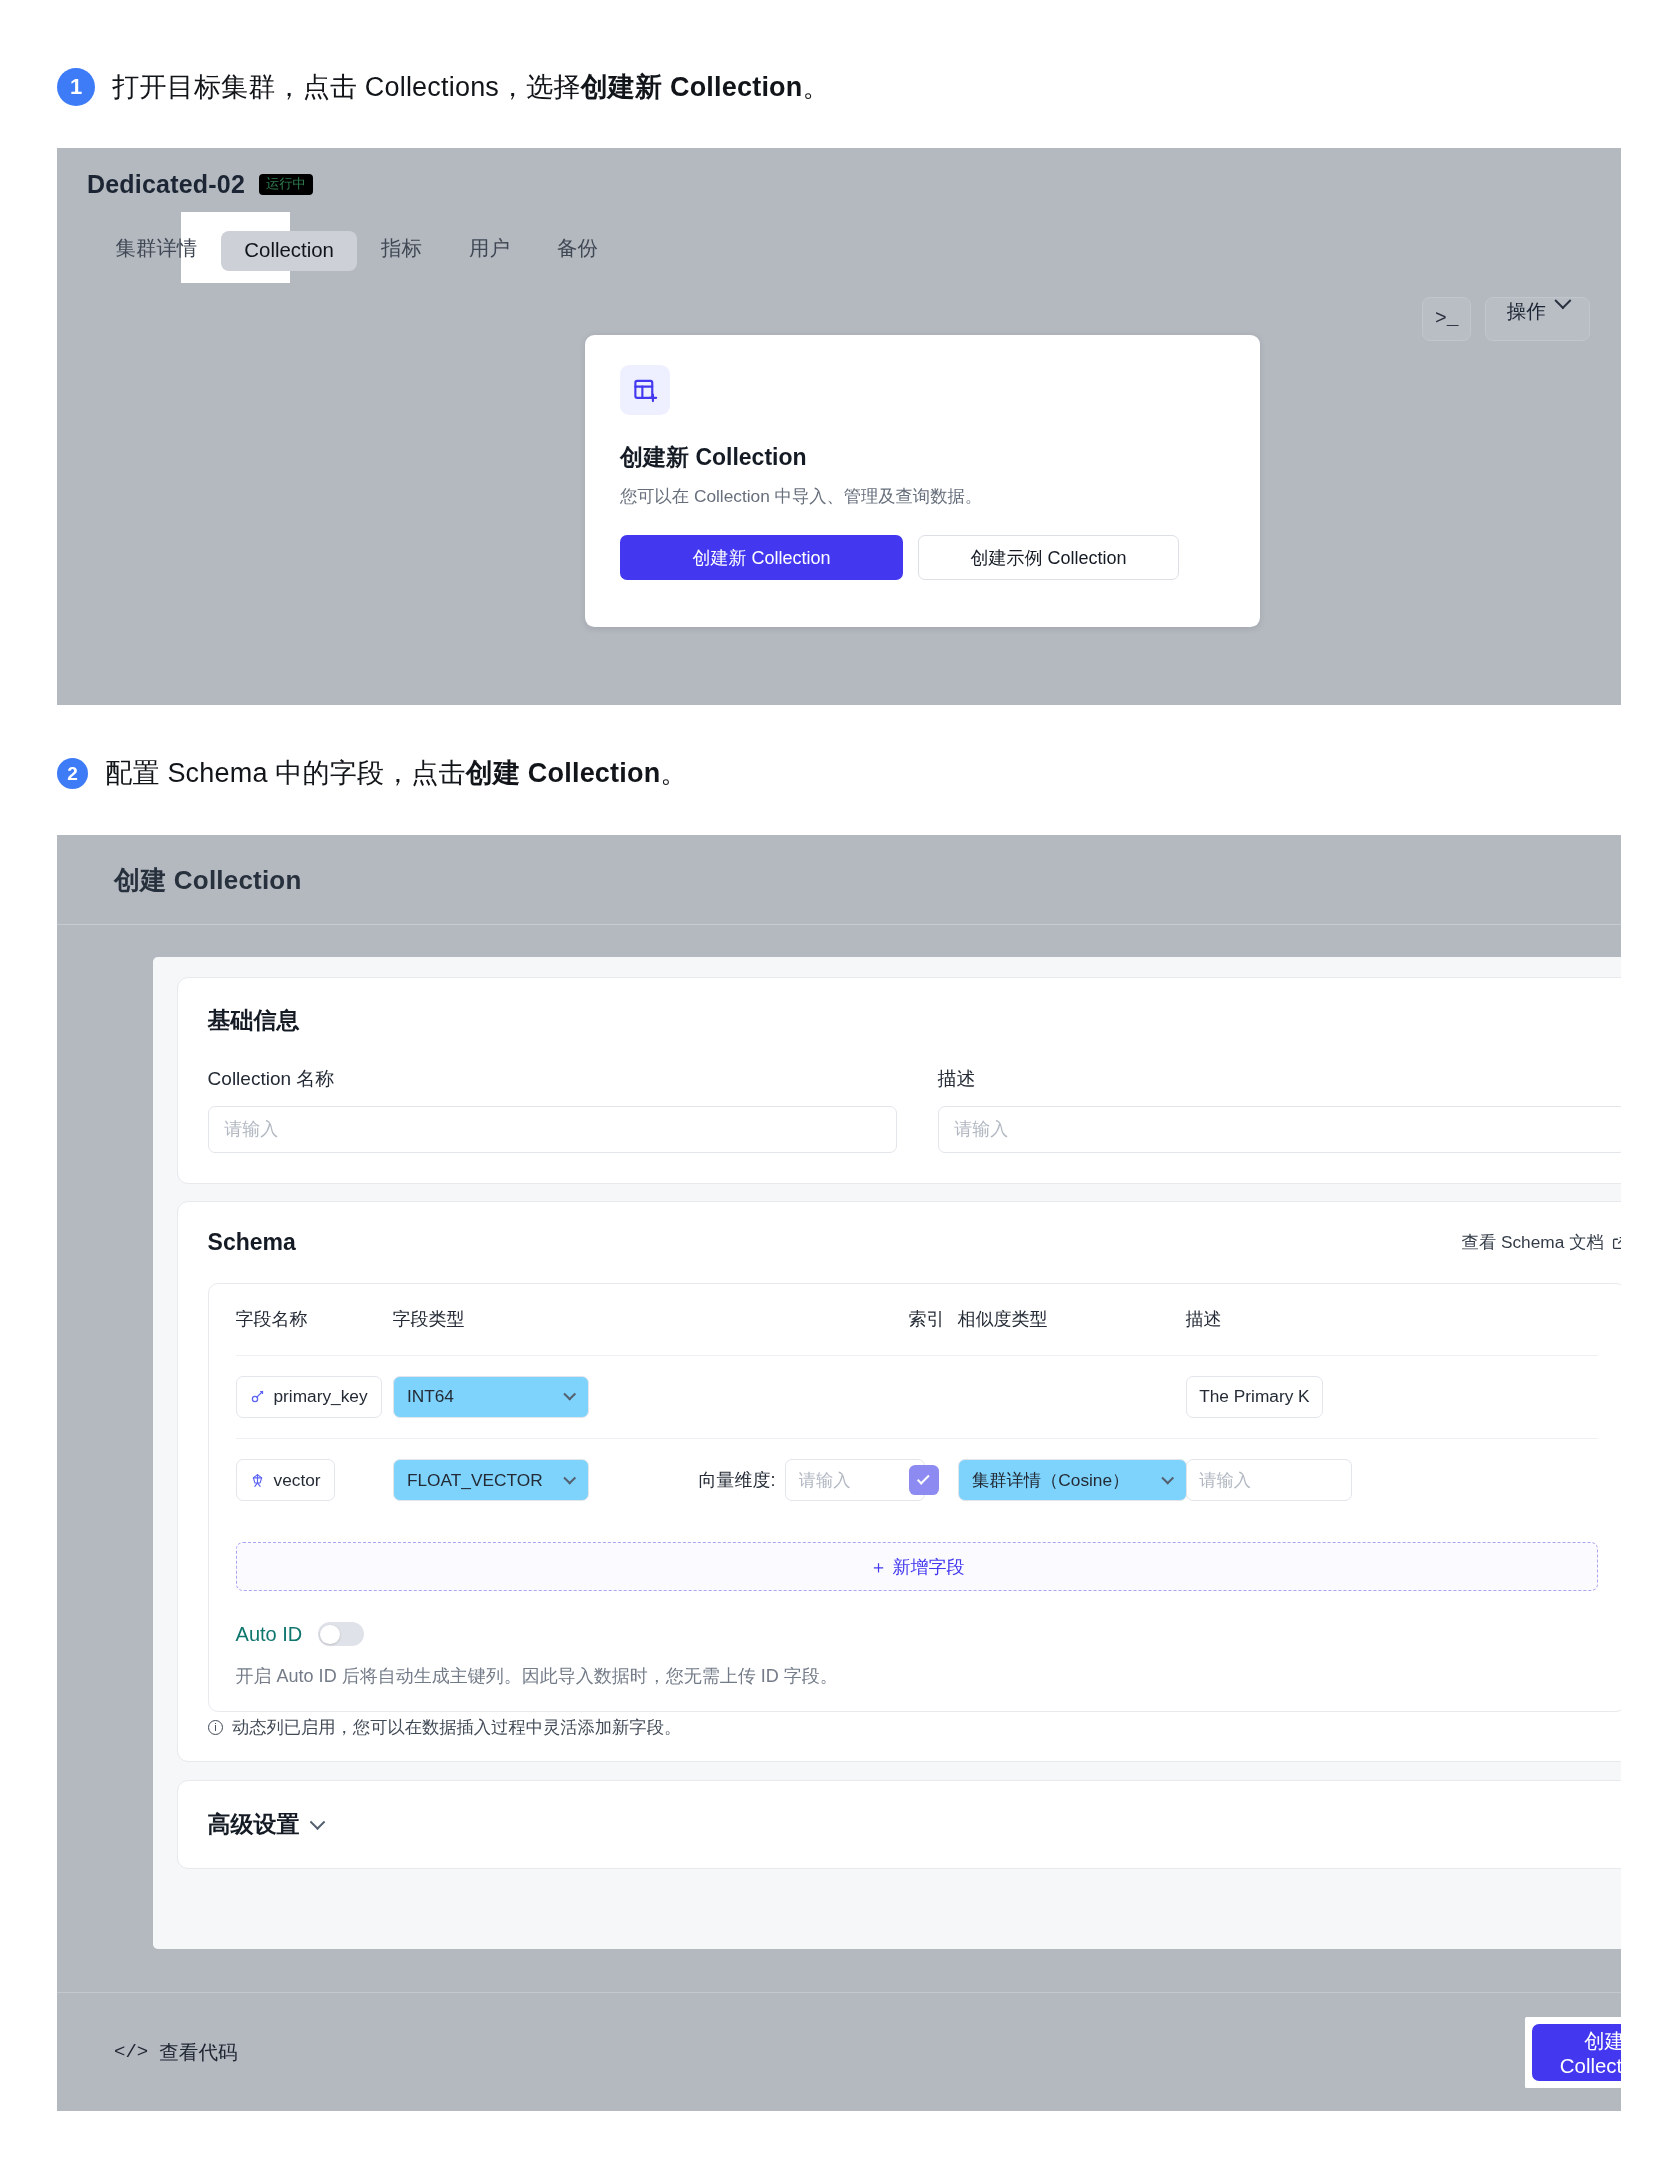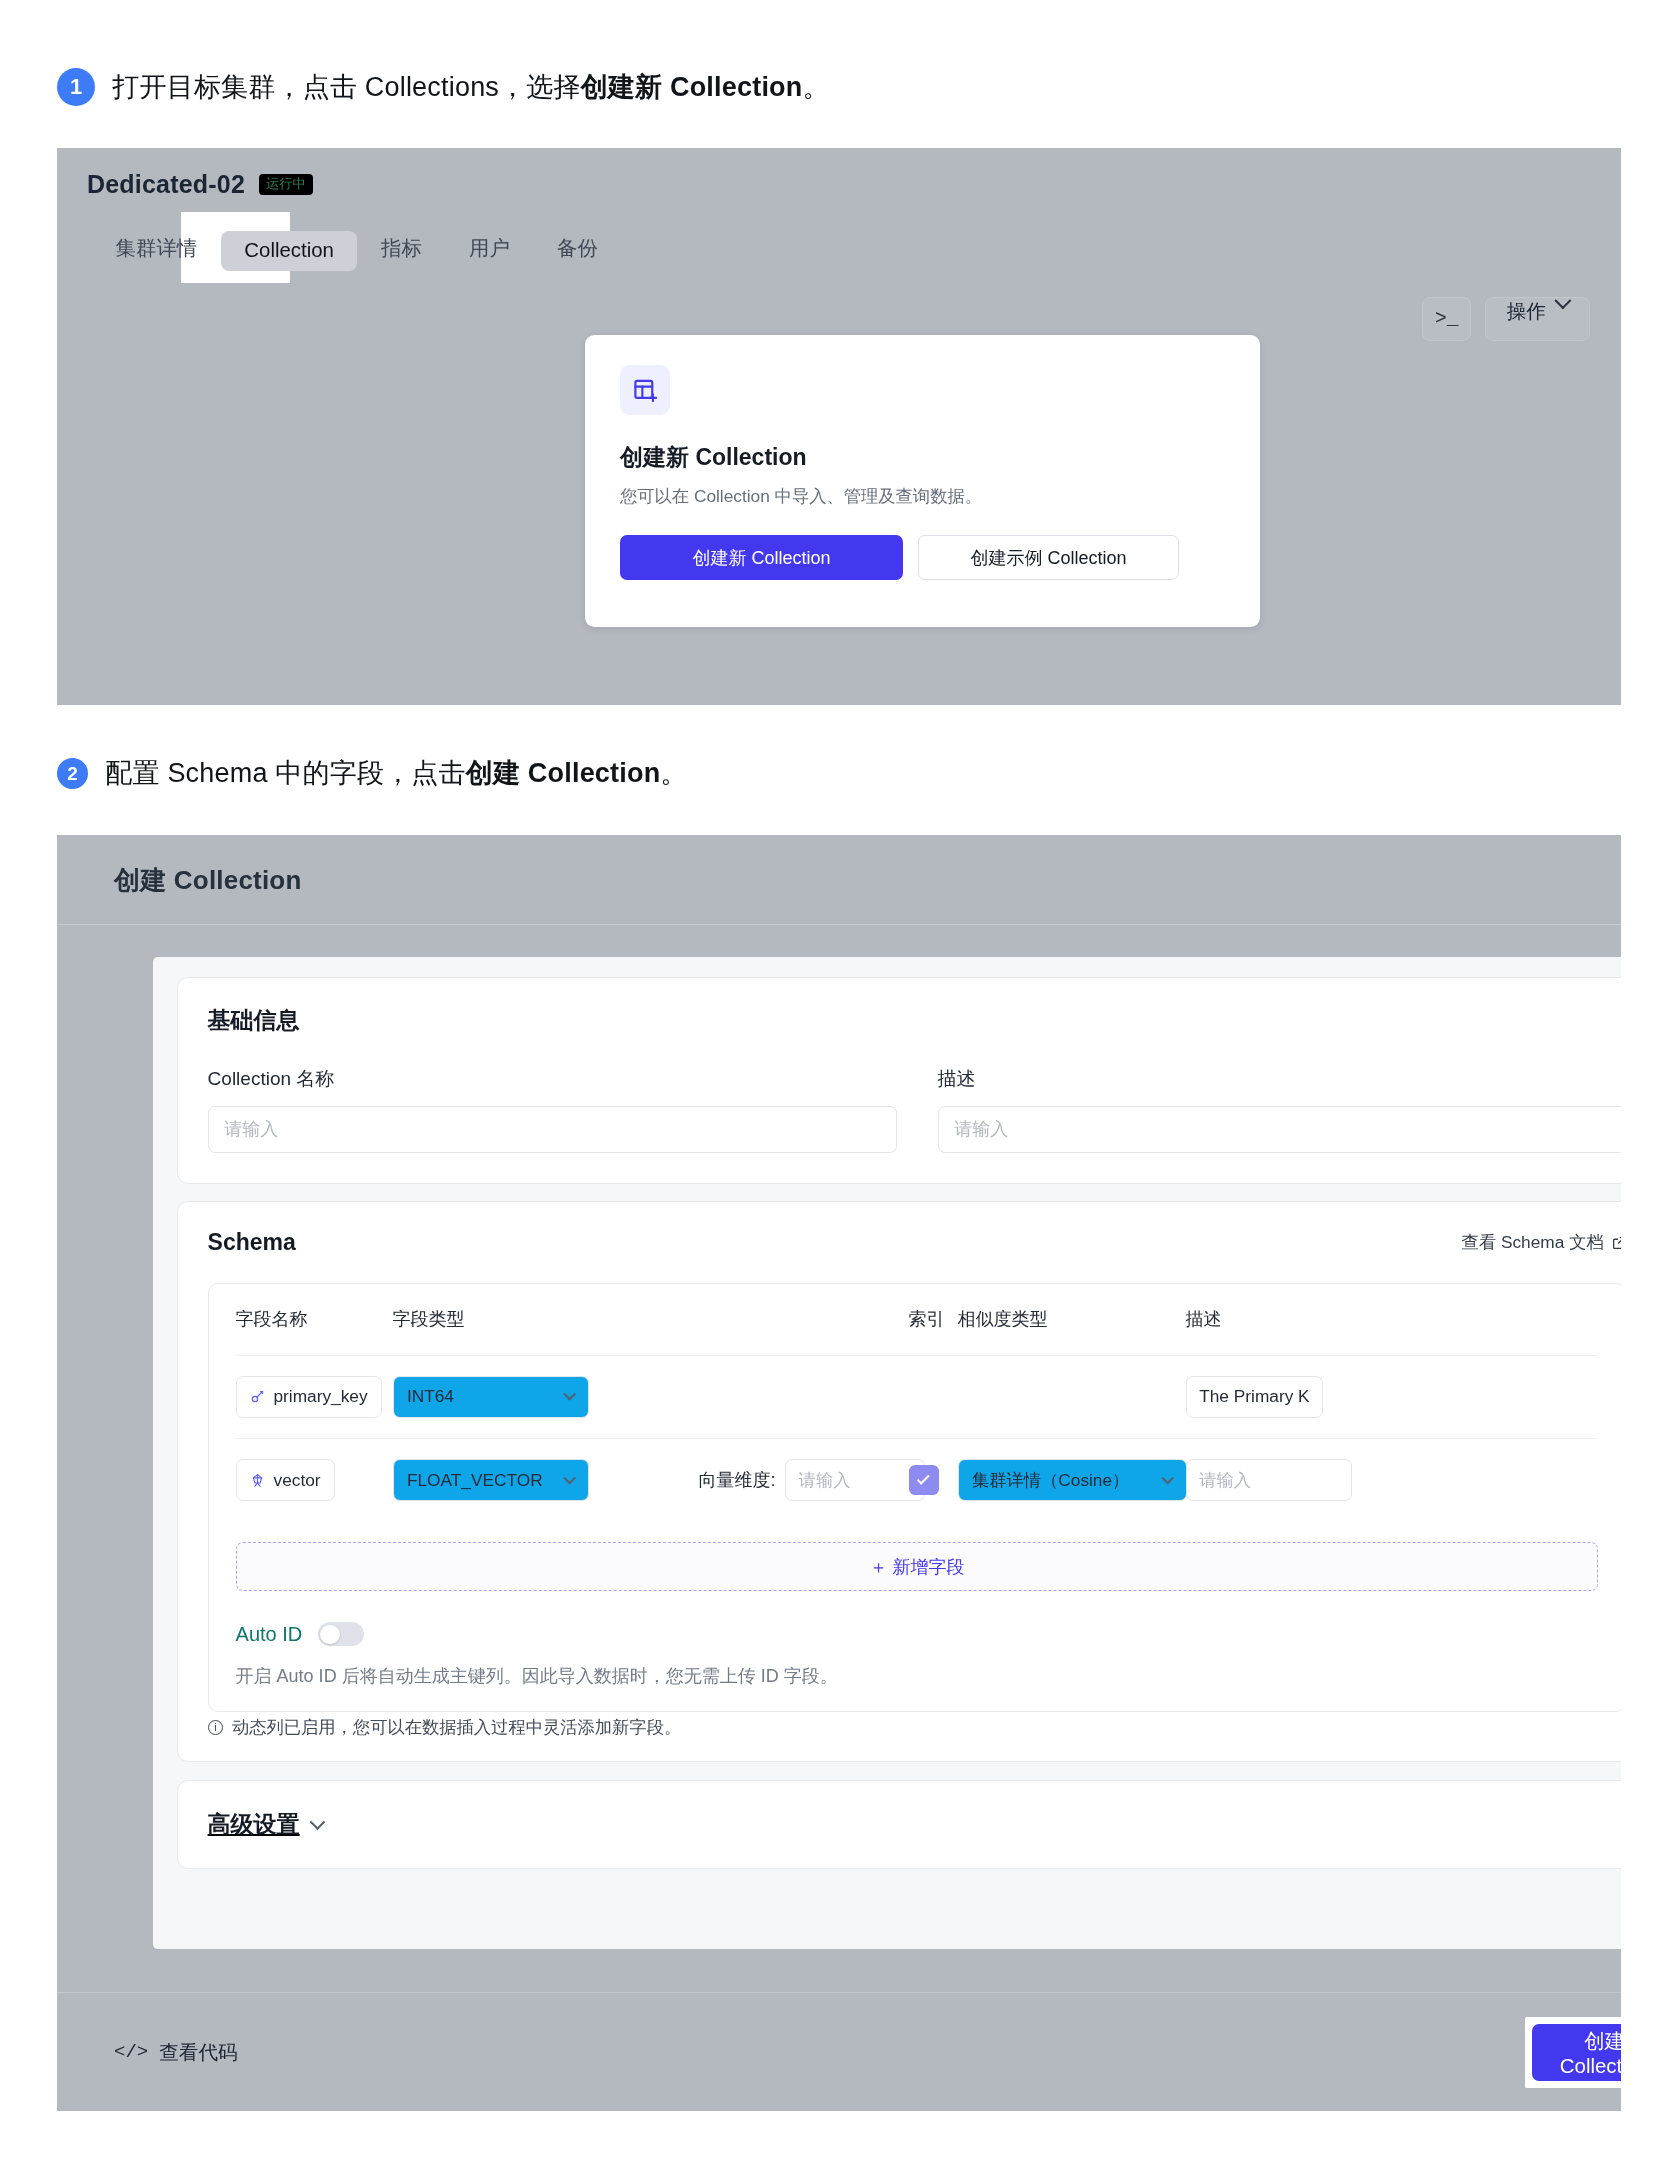--- a/index.html
+++ b/index.html
@@ -318,21 +318,21 @@
     display: inline-flex;
     align-items: center;
     justify-content: space-between;
     height: 42px;
     width: 196px;
     border: 0.8px solid #e2e5ea;
     border-radius: 7px;
     padding: 0 13.3px;
     font-size: 17.3px;
     color: #242b36;
-    background: #0ea5e9;
+    background: #7dd3fc;
     white-space: nowrap;
     font-family: inherit;
   }
   .select.wide { width: 229px; }
   .chev-s {
     width: 9.4px; height: 9.4px;
     border-right: 2px solid #55606f;
     border-bottom: 2px solid #55606f;
     transform: rotate(45deg) translate(-1.6px,-1.6px);
     flex: 0 0 auto;
@@ -666,21 +666,21 @@
             <div class="autoid-desc">开启 Auto ID 后将自动生成主键列。因此导入数据时，您无需上传 ID 字段。</div>
           </div>
         </div>
 
         <div class="dynamic-note">
           <span class="info-ico">i</span>
           <span>动态列已启用，您可以在数据插入过程中灵活添加新字段。</span>
         </div>
       </div>
 
-      <div class="panel" style="margin-bottom:7px;text-decoration:underline;">
+      <div class="panel" style="margin-bottom:7px;">
         <div class="adv-panel">
           <span class="adv-title">高级设置</span>
           <span class="chev-s" style="width:11px;height:11px;border-width:2.4px;"></span>
         </div>
       </div>
 
     </div>
 
     <div class="dlg-footer">
       <div class="view-code">

